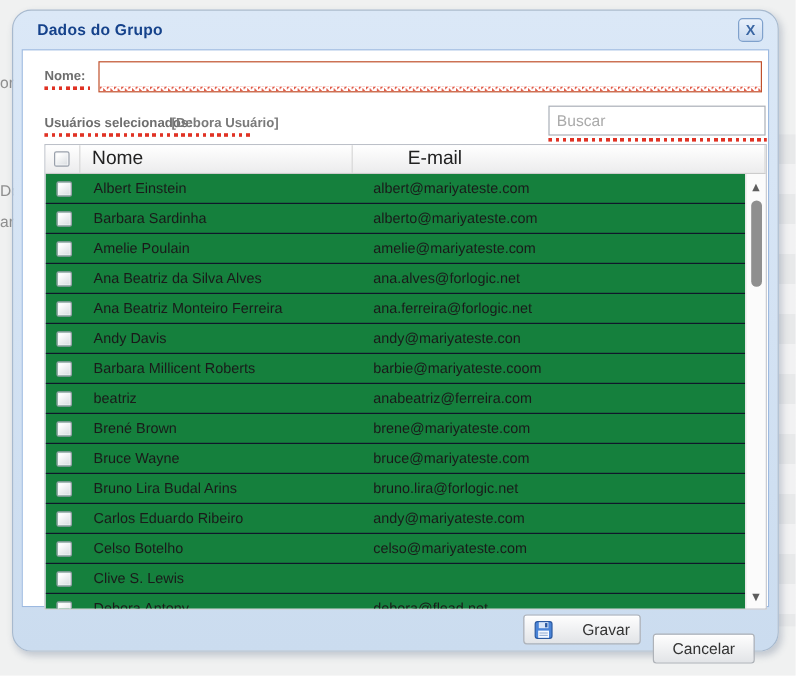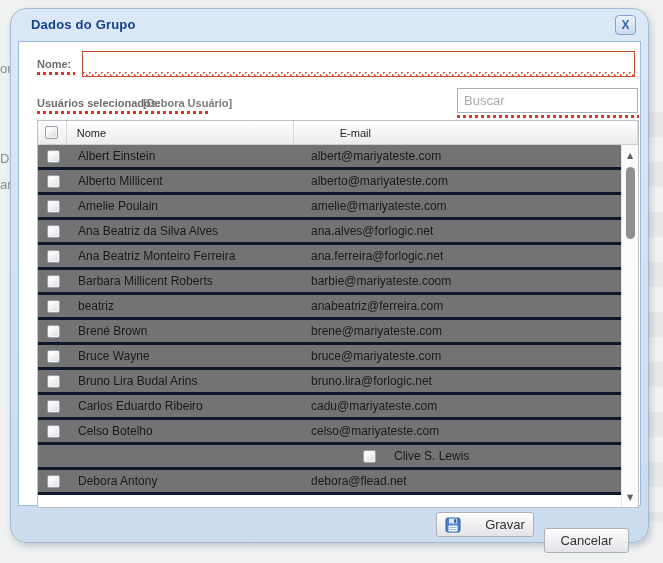--- a/index.html
+++ b/index.html
@@ -61,34 +61,33 @@
   }
   .buscar-wrap input::placeholder { color:#aaa; }
   
   .grid {
     position:absolute; left:18px; top:78px; width:602px; height:388px;
     border:1px solid #bcc0c8; background:#fff;
   }
   .grid-header {
     height:24px; display:flex; align-items:center;
     background:linear-gradient(#ffffff,#ececed);
-    border-bottom:1px solid #cccccc; font-size:11px; color:#222;
+    border-bottom:1px solid #cccccc; font-size:16px; color:#222;
   }
   .hc { height:100%; display:flex; align-items:center; border-right:1px solid #d8d8d8; }
   .hc-cb { width:30px; justify-content:center; }
   .hc-name { width:237px; padding-left:10px; }
   .hc-email { width:318px; padding-left:6px;margin-left:40px; }
   .hc-spacer { flex:1; border-right:none; }
   .grid-body { position:relative; height:362px; overflow:hidden; }
   .rows { position:absolute; left:0; top:0; right:17px; }
   .row {
     display:flex; align-items:center; height:25px;
-    border-bottom:3px solid #0f172a; font-size:12px; color:#1a1a1a; cursor:pointer;
-    background:#737373;
-    justify-content:flex-end;
+    border-bottom:1px solid #0f172a; font-size:12px; color:#1a1a1a; cursor:pointer;
+    background:#15803d;
   }
   .c-cb { width:30px; display:flex; justify-content:center; }
   .c-name { width:237px; padding-left:10px; white-space:nowrap; overflow:hidden; }
   .c-email { flex:1; padding-left:6px; white-space:nowrap; overflow:hidden; }
   .cb {
     width:13px; height:13px; border:1px solid #99a0ab; border-radius:2px;
     background:linear-gradient(145deg,#fefefe 20%,#d7dbdf);
     box-shadow:inset 0 0 0 1px #f4f6f8; cursor:pointer;
   }
   
@@ -171,21 +170,21 @@
       <div class="cb"></div>
     </div>
     <div class="c-name">Albert Einstein</div>
     <div class="c-email">albert@mariyateste.com</div>
   </div>
 
   <div class="row">
     <div class="c-cb">
       <div class="cb"></div>
     </div>
-    <div class="c-name">Alberto Millicent</div>
+    <div class="c-name">Barbara Sardinha</div>
     <div class="c-email">alberto@mariyateste.com</div>
   </div>
 
   <div class="row">
     <div class="c-cb">
       <div class="cb"></div>
     </div>
     <div class="c-name">Amelie Poulain</div>
     <div class="c-email">amelie@mariyateste.com</div>
   </div>
@@ -199,20 +198,27 @@
   </div>
 
   <div class="row">
     <div class="c-cb">
       <div class="cb"></div>
     </div>
     <div class="c-name">Ana Beatriz Monteiro Ferreira</div>
     <div class="c-email">ana.ferreira@forlogic.net</div>
   </div>
 
+  <div class="row">
+    <div class="c-cb">
+      <div class="cb"></div>
+    </div>
+    <div class="c-name">Andy Davis</div>
+    <div class="c-email">andy@mariyateste.con</div>
+  </div>
 
   <div class="row">
     <div class="c-cb">
       <div class="cb"></div>
     </div>
     <div class="c-name">Barbara Millicent Roberts</div>
     <div class="c-email">barbie@mariyateste.coom</div>
   </div>
 
   <div class="row">
@@ -245,21 +251,21 @@
     </div>
     <div class="c-name">Bruno Lira Budal Arins</div>
     <div class="c-email">bruno.lira@forlogic.net</div>
   </div>
 
   <div class="row">
     <div class="c-cb">
       <div class="cb"></div>
     </div>
     <div class="c-name">Carlos Eduardo Ribeiro</div>
-    <div class="c-email">cadu@mariyateste.com</div>
+    <div class="c-email">andy@mariyateste.com</div>
   </div>
 
   <div class="row">
     <div class="c-cb">
       <div class="cb"></div>
     </div>
     <div class="c-name">Celso Botelho</div>
     <div class="c-email">celso@mariyateste.com</div>
   </div>
 

